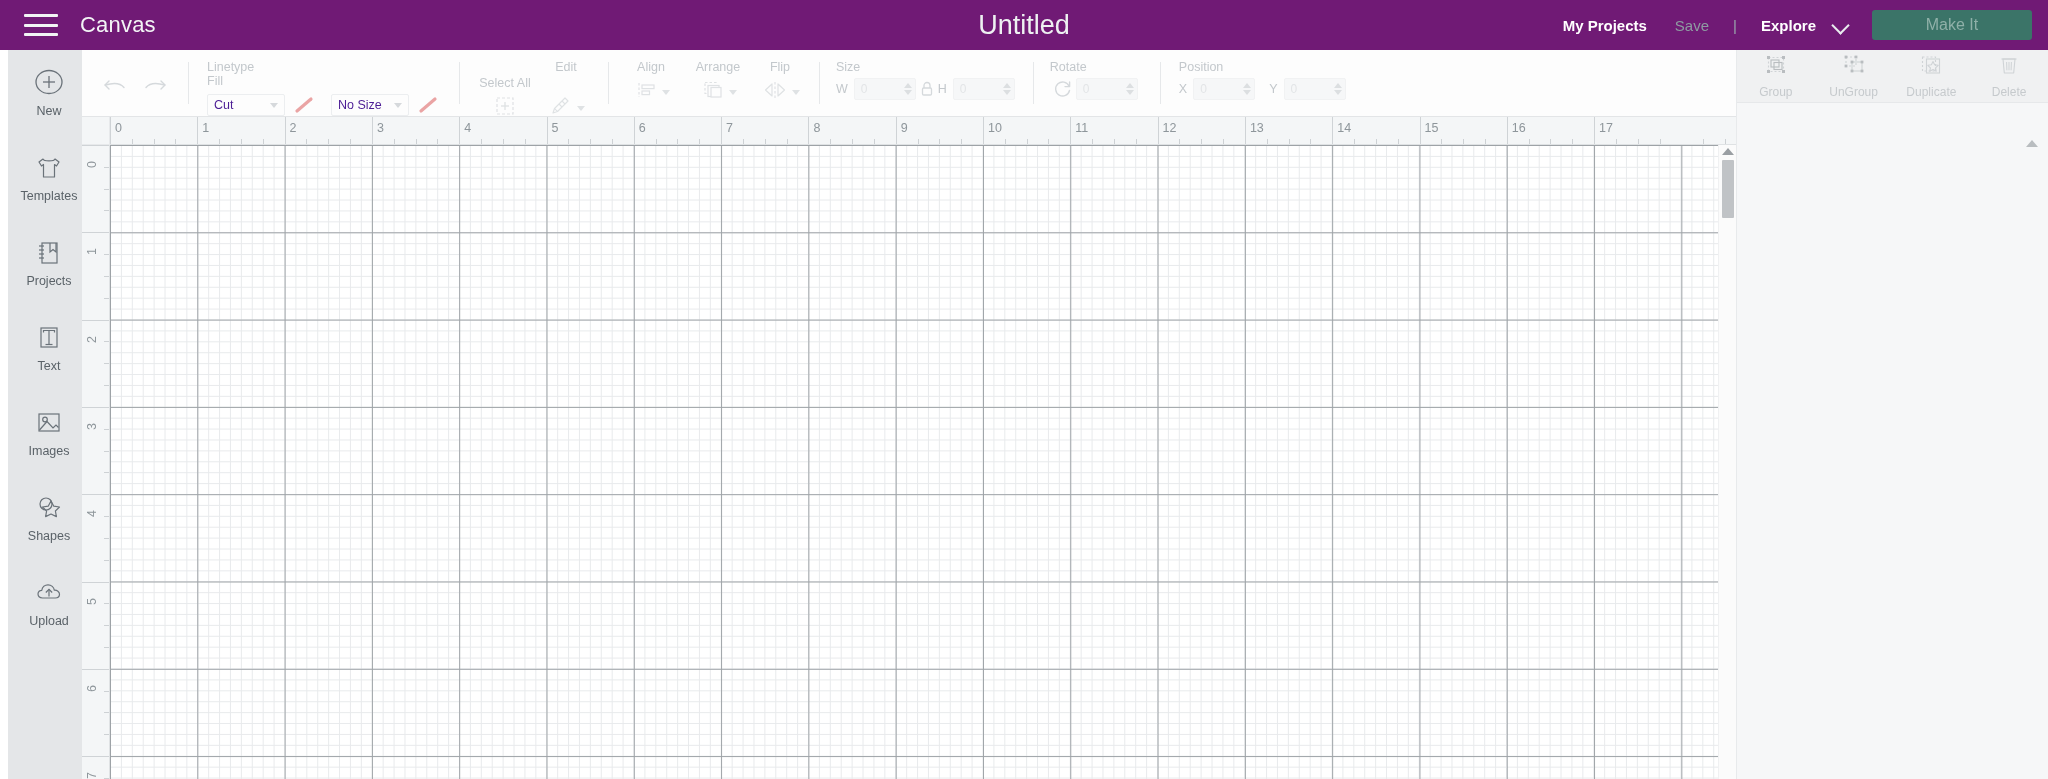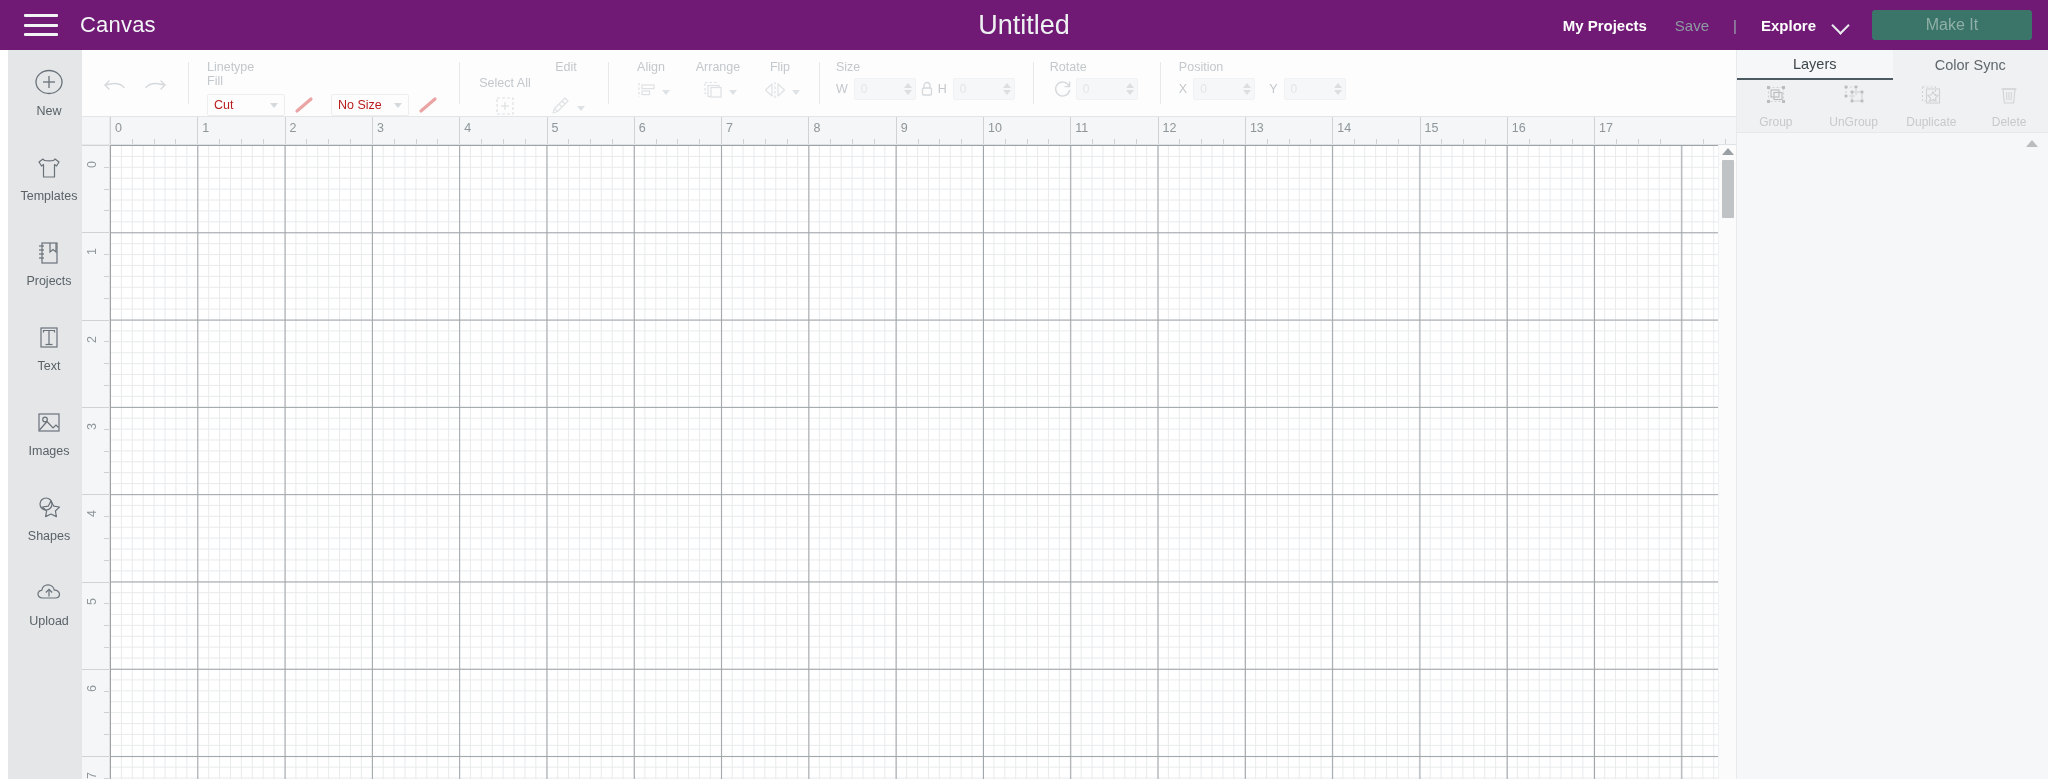--- a/index.html
+++ b/index.html
@@ -76,21 +76,21 @@
   .tb-lbl { font-size: 12.5px; color: #c3c8cc; }
   .tb-ctrls { display: flex; align-items: center; }
 
   .undo-redo { display: flex; align-items: center; gap: 14px; padding: 0 20px; height: 67px; }
   .undo-redo .ico { width: 26px; height: 24px; cursor: pointer; }
 
   .select { 
     height: 22px; border: 1px solid #eceef0; border-radius: 2px; background: #fdfdfd;
     display: flex; align-items: center; padding: 0 6px; cursor: pointer;
   }
-  .select .sv { font-size: 12.5px; color: #b91c1c; flex: 1; }
+  .select .sv { font-size: 12.5px; color: #4c1d95; flex: 1; }
   .select .ar { width: 0; height: 0; border-left: 4px solid transparent; border-right: 4px solid transparent; border-top: 5px solid #d6d9dc; margin-left: 6px; }
 
   .swatch { width: 26px; height: 22px; margin-left: 6px; cursor: pointer; position: relative; }
   .swatch svg { display: block; }
 
   .numfield {
     height: 22px; width: 62px; background: #f6f7f8; border: 1px solid #f1f2f3; border-radius: 2px;
     display: flex; align-items: center; padding: 0 3px 0 6px; cursor: text;
   }
   .numfield .nv { font-size: 12px; color: #e3e5e7; flex: 1; }
@@ -639,24 +639,20 @@
         <div class="vr-tick" style="top: 632.925px;"></div>
       </div>
     <div class="grid"></div>
     <div class="cscroll-v">
       <div class="cscroll-arrow"></div>
       <div class="cscroll-thumb"></div>
     </div>
   </div>
 
   <div class="rightpanel">
-    <div class="rp-tabs">
-      <div class="rp-tab active">Layers</div>
-      <div class="rp-tab">Color Sync</div>
-    </div>
     <div class="rp-actions">
       <div class="rp-action">
         <span>
           <svg width="24" height="22" viewBox="0 0 24 22">
               <rect x="4.5" y="3.5" width="15" height="14" fill="none" stroke="#cfd3d6" stroke-width="1.1" stroke-dasharray="2 2"></rect>
               <rect x="7" y="6" width="8" height="7" fill="none" stroke="#b9bdc0" stroke-width="1.1"></rect>
               <rect x="10" y="8.5" width="8" height="7" fill="none" stroke="#b9bdc0" stroke-width="1.1"></rect>
               <rect x="3" y="2" width="3" height="3" fill="#b9bdc0"></rect>
               <rect x="18" y="2" width="3" height="3" fill="#b9bdc0"></rect>
               <rect x="3" y="16" width="3" height="3" fill="#b9bdc0"></rect>

